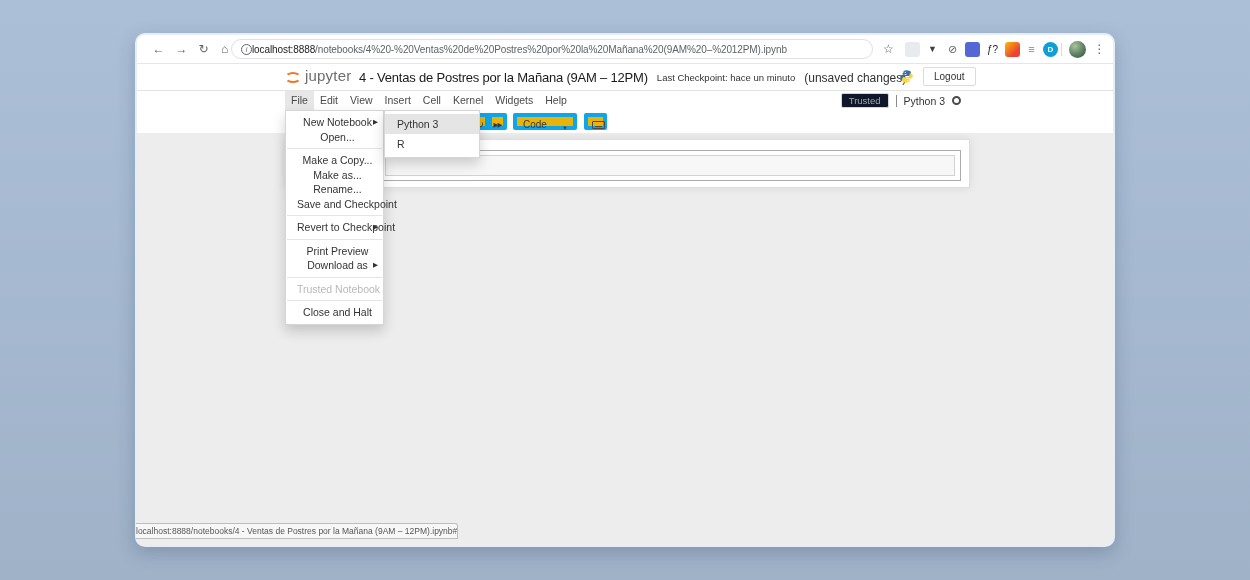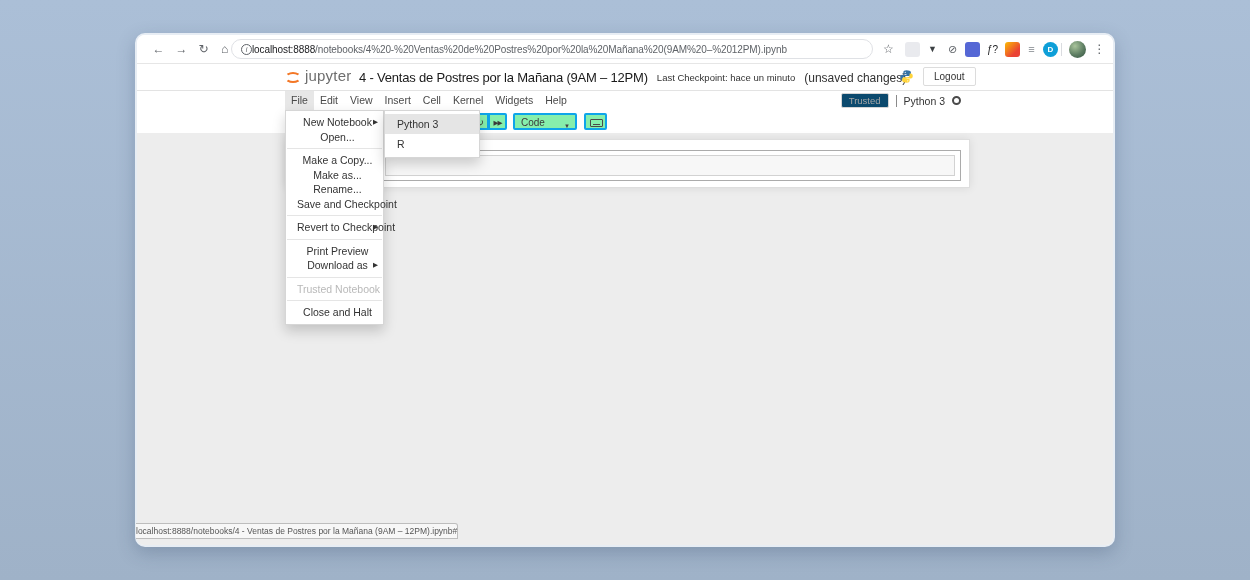--- a/index.html
+++ b/index.html
@@ -35,28 +35,28 @@
   .unsaved { font-size:12px; color:#333; white-space:nowrap; }
   .pylogo { left:762px; top:5px; }
   .logoutbtn { left:786px; top:3px; height:19px; padding:0 10px; border:1px solid #dcdcdc; border-radius:2px;
                background:#fff; font-size:10px; color:#333; line-height:17px; cursor:pointer; }
 
   
   .menubar { left:0; top:56px; right:0; height:19px; background:#fff; display:flex; padding-left:148px; }
   .mitem { font-size:10.5px; color:#4a4a4a; line-height:19px; padding:0 6px; cursor:pointer; white-space:nowrap; }
   .mitem.active { background:#e7e7e7; }
   .menu-right { right:152px; top:56px; height:19px; display:flex; align-items:center; gap:7px; }
-  .trustedbtn { border:1px solid #d5d5d5; border-radius:2px; padding:1px 7px; font-size:9.5px; color:#a5a5a5; background:#0c4a6e; }
+  .trustedbtn { border:1px solid #d5d5d5; border-radius:2px; padding:1px 7px; font-size:9.5px; color:#a5a5a5; background:#0f172a; }
   .vbar { width:1px; height:12px; background:#8a8a8a; }
   .kname { font-size:10.5px; color:#333; }
   .kcirc { width:9px; height:9px; border:2px solid #4a4a4a; border-radius:50%; }
 
   
   .toolrow { left:0; top:75px; right:0; height:23px; background:#fff; }
-  .tbtn { top:3px; height:17px; background:#86efac; border:2px solid #0ea5e9; text-align:center; color:#3a3a3a; cursor:pointer; }
+  .tbtn { top:3px; height:17px; background:#eab308; border:4px solid #0ea5e9; text-align:center; color:#3a3a3a; cursor:pointer; }
   .grp1 { left:334px; width:18px; border-radius:2px 0 0 2px; font-size:10px; line-height:15px; }
   .grp2 { left:351px; width:19px; border-radius:0 2px 2px 0; font-size:6.5px; line-height:15px; letter-spacing:-1px; }
   .cellsel { left:376px; width:64px; border-radius:2px; font-size:10px; line-height:15px; text-align:left; padding:0 6px; }
   .selarr { position:absolute; right:5px; top:4px; font-size:6px; color:#444; }
   .kbbtn { left:447px; width:23px; border-radius:2px; }
   .kbglyph { position:absolute; left:4px; top:4px; width:13px; height:8px; border:1px solid #4a4a4a; border-radius:1px; }
   .kbglyph::after { content:""; position:absolute; left:2px; right:2px; bottom:1px; height:1px; background:#4a4a4a; }
 
   
   .content { left:0; top:98px; right:0; bottom:0; background:#ededed; border-radius:0 0 7px 7px; }

